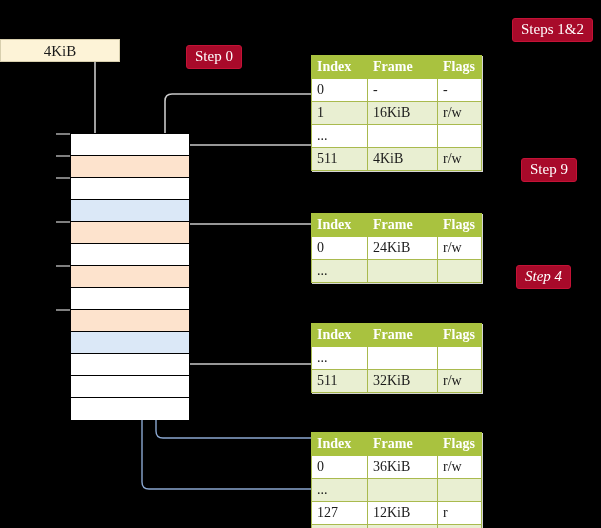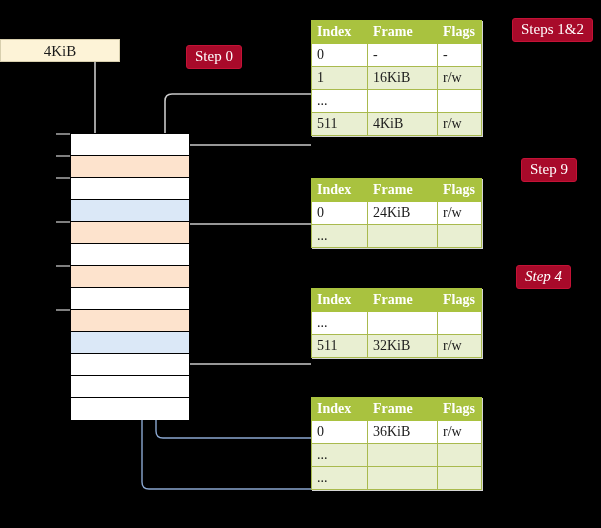--- a/index.html
+++ b/index.html
@@ -83,20 +83,21 @@
   }
   
   .ptable {
     position: absolute;
     border-collapse: collapse;
     border-spacing: 0;
     background: #ef4444;
     font-size: 14px;
     table-layout: fixed;
     box-shadow: 1px 1px 0 #d5d5d5;
+    margin-top: 35px;
   }
   .ptable th, .ptable td {
     border: 1px solid #a9ba4e;
     padding: 1px 5px;
     height: 23px;
     box-sizing: border-box;
     vertical-align: middle;
     text-align: left;
     color: #1a1a1a;
     font-weight: normal;
@@ -288,20 +289,25 @@
           <tr class="plain">
             <td>0</td>
             <td>36KiB</td>
             <td>r/w</td>
           </tr>
           <tr class="alt">
             <td>...</td>
             <td></td>
             <td></td>
           </tr>
+          <tr class="plain">
+            <td>127</td>
+            <td>12KiB</td>
+            <td>r</td>
+          </tr>
           <tr class="alt">
             <td>...</td>
             <td></td>
             <td></td>
           </tr>
         </tbody>
       </table>
     </div>
 
 </div>

